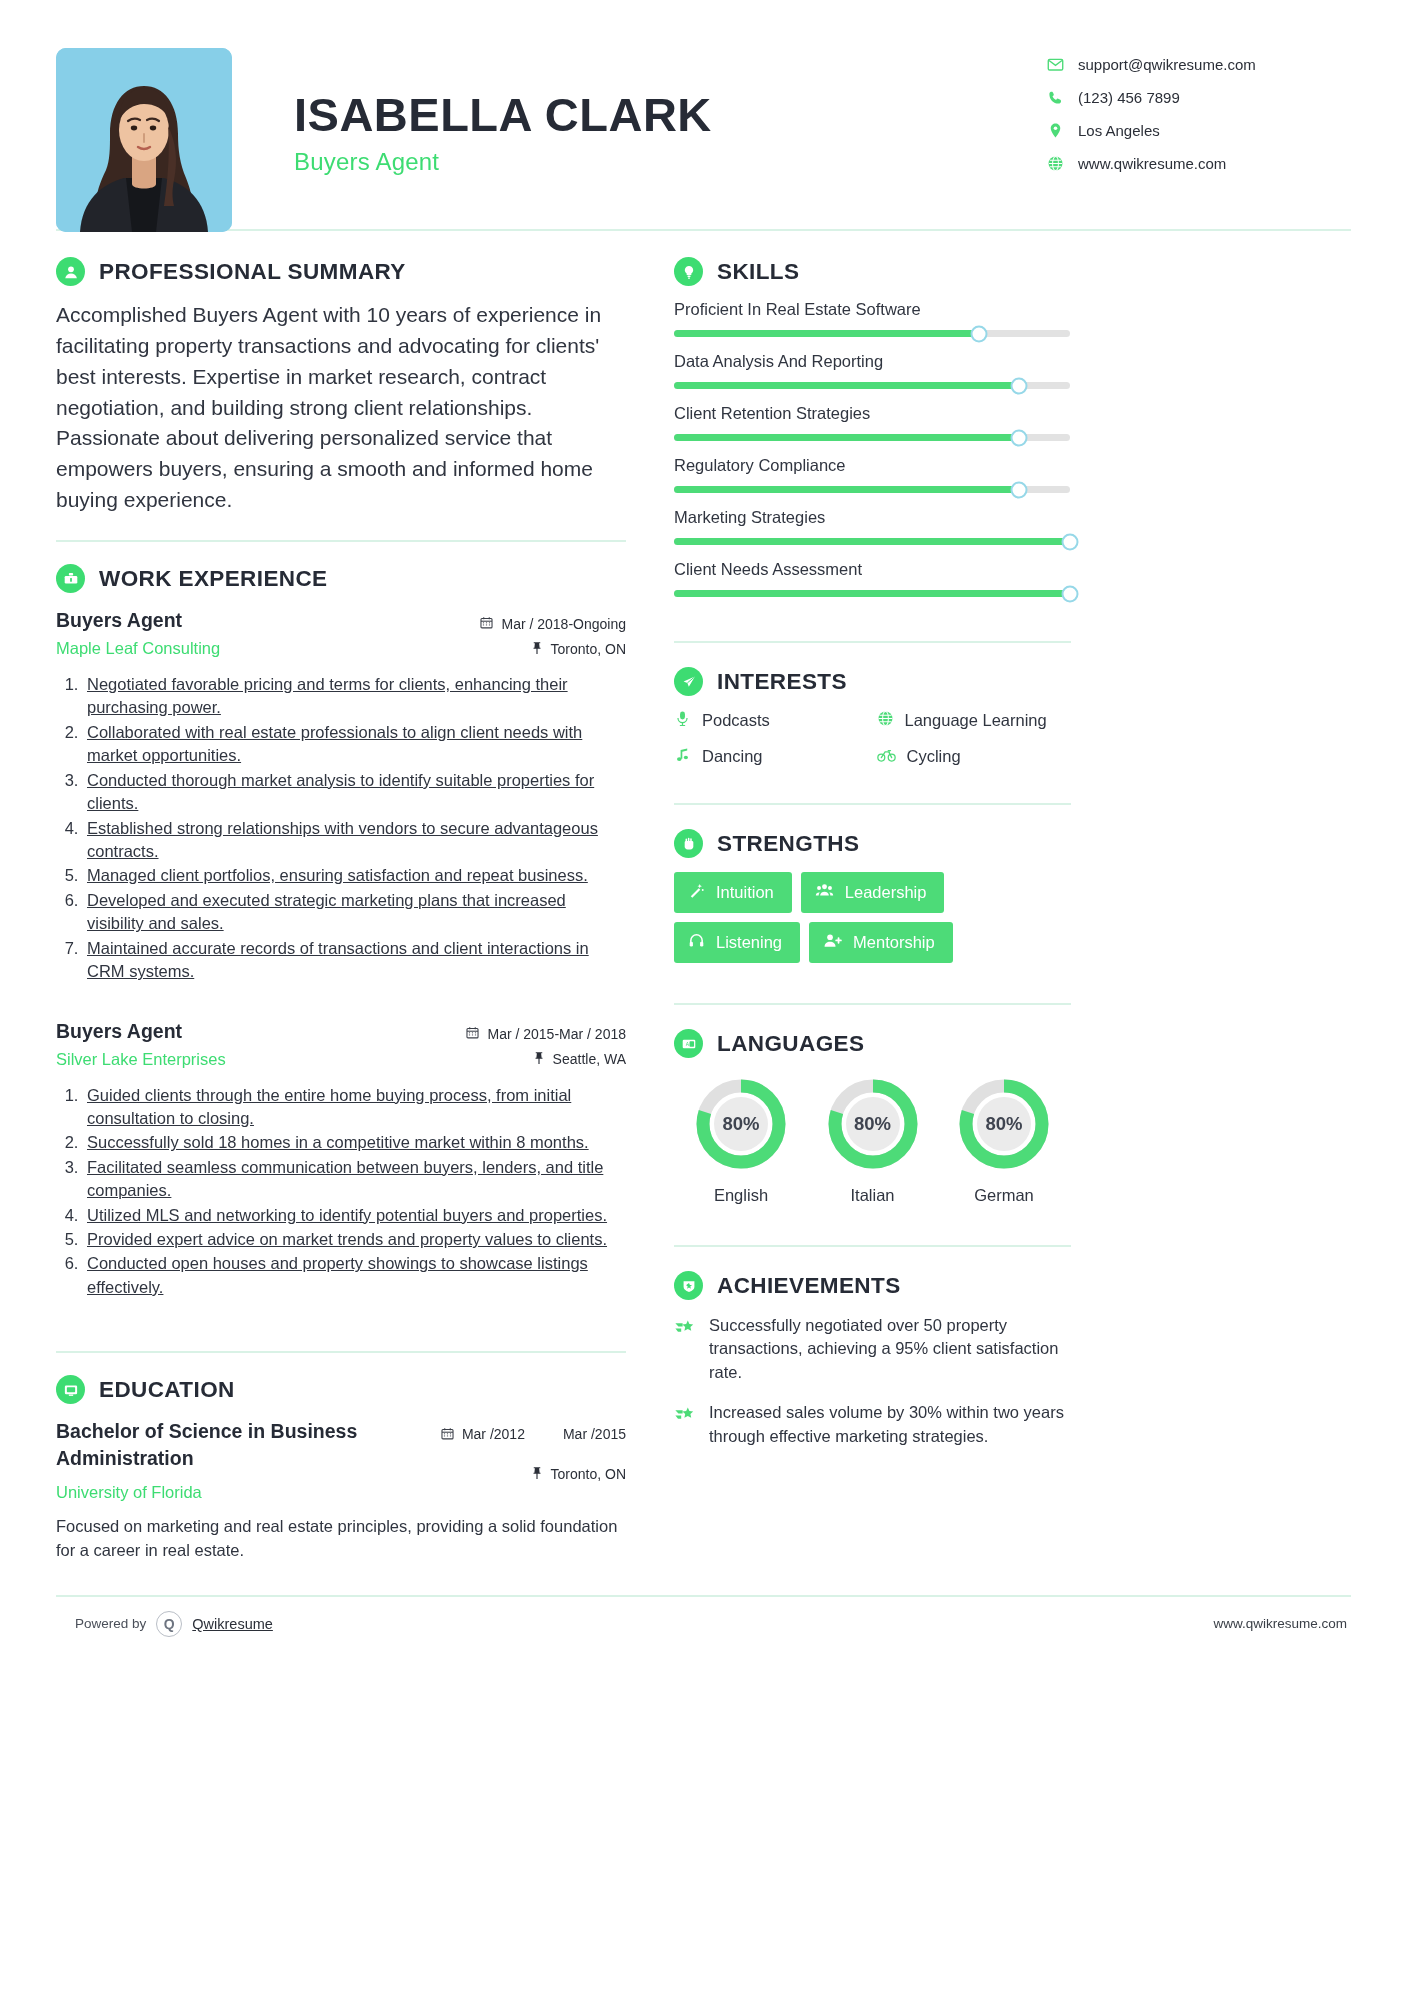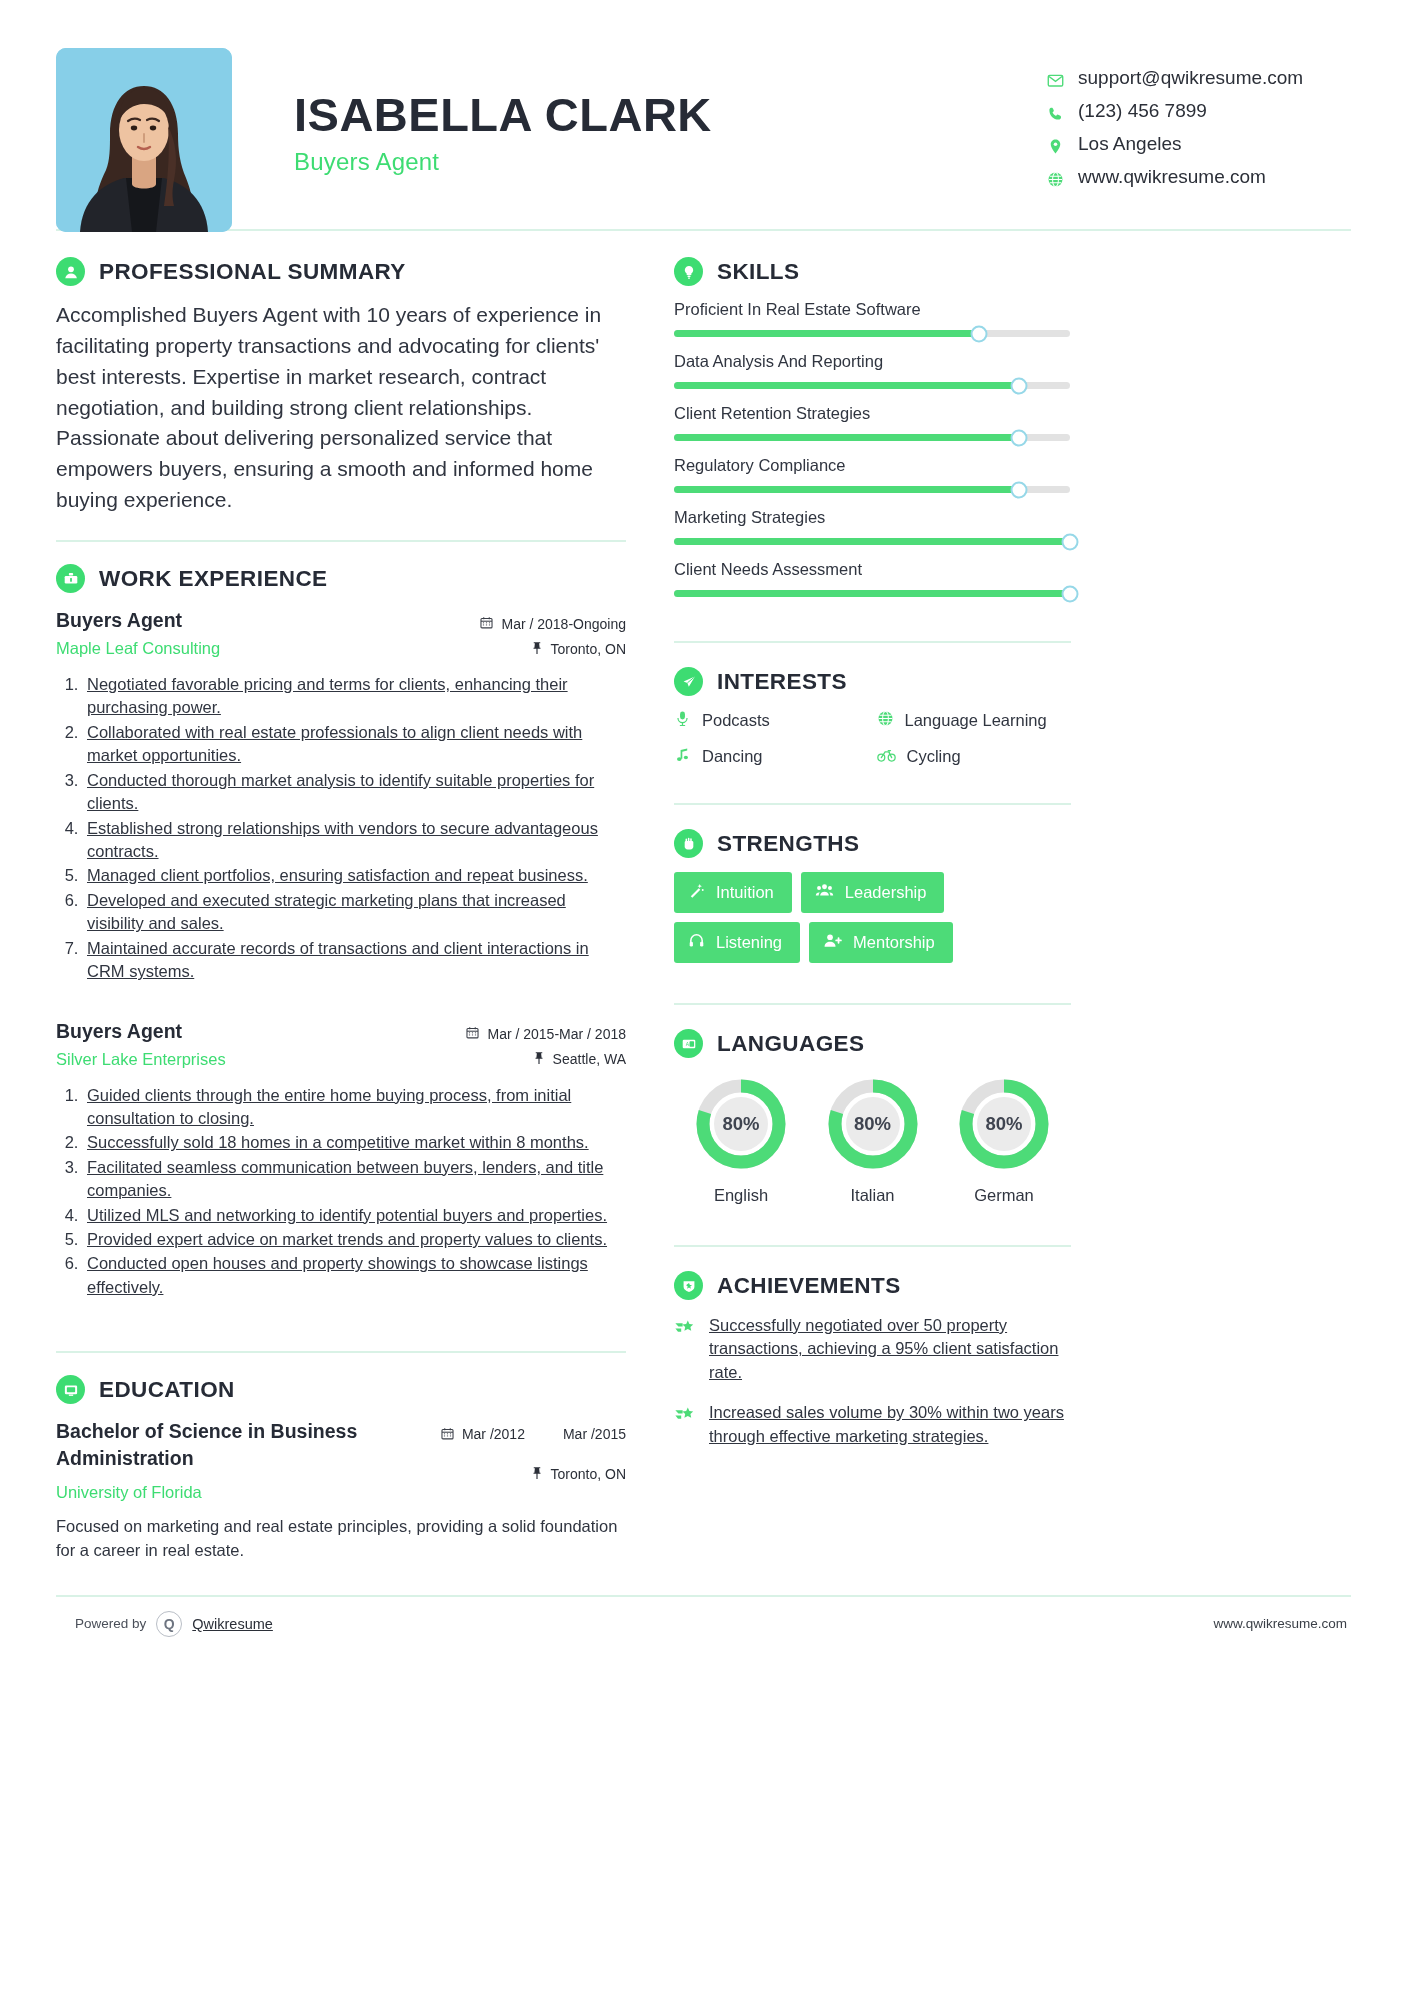--- a/index.html
+++ b/index.html
@@ -54,24 +54,24 @@
     letter-spacing: .2px;
   }
 
   .contacts {
     flex: 0 0 auto;
     padding-top: 8px;
     width: 300px;
   }
   .contact-row {
     display: flex;
-    align-items: flex-end;
+    align-items: flex-start;
     gap: 14px;
     height: 33px;
-    font-size: 19px;
+    font-size: 15px;
     color: #2b2f38;
   }
   .contact-row .ci { width: 17px; height:17px; flex:0 0 auto; display:block; }
 
   .top-rule {
     height: 2px;
     background: #d9f2e6;
     margin: 14px 56px 0 56px;
   }
 
@@ -211,21 +211,21 @@
   .donut .hole {
     position:absolute; left:50%; top:50%;
     width: 54px; height: 54px; margin:-27px 0 0 -27px;
     border-radius:50%; background:#ebebeb;
   }
   .lang-name { font-size: 16.5px; margin-top: 14px; color: #303540; }
 
   
   .ach { display: flex; gap: 13px; margin-bottom: 17px; }
   .ach svg { flex: 0 0 auto; margin-top: 4px; }
-  .ach-text { font-size: 16.5px; line-height: 1.42; color: #303540; text-decoration: underline; }
+  .ach-text { font-size: 16.5px; line-height: 1.42; color: #303540; }
 
   
   .footer-rule { height: 2px; background: #d9f2e6; margin: 26px 56px 0 56px; }
   .footer {
     display: flex; align-items: center; justify-content: space-between;
     padding: 14px 60px 26px 75px;
     font-size: 13.5px; color: #4a4f59;
   }
   .powered { display:flex; align-items:center; gap:10px; }
   .q-badge {

